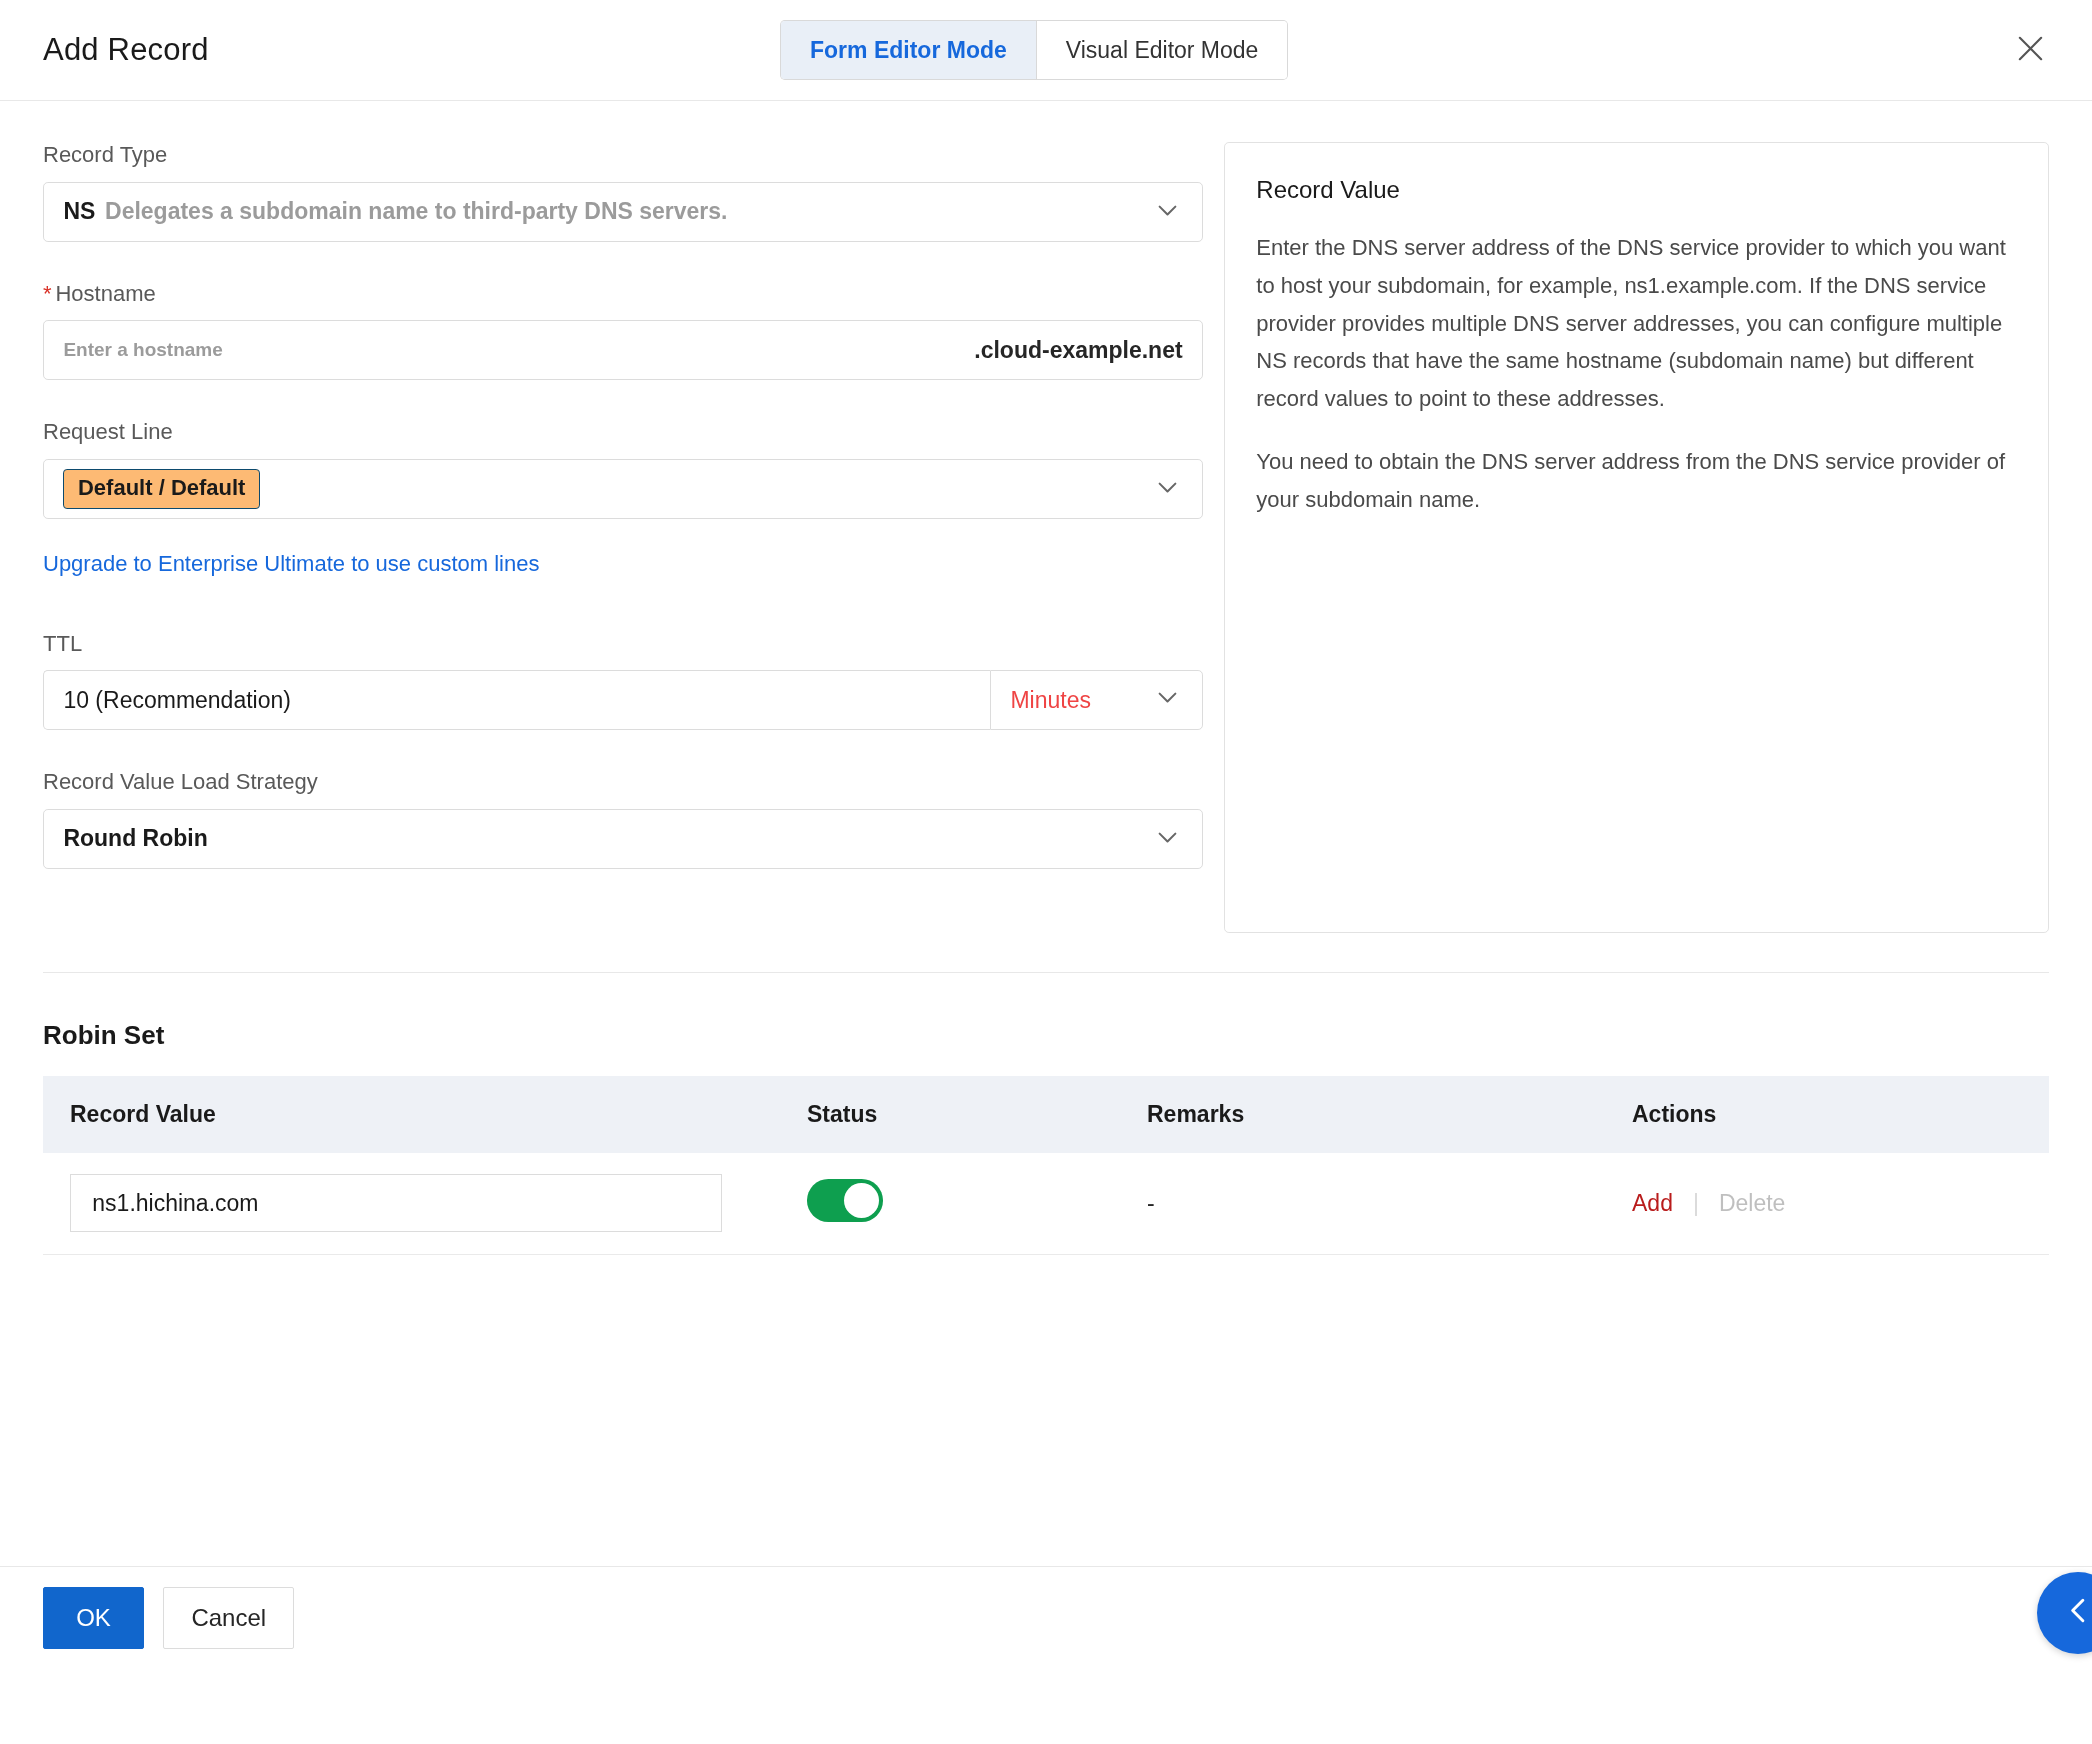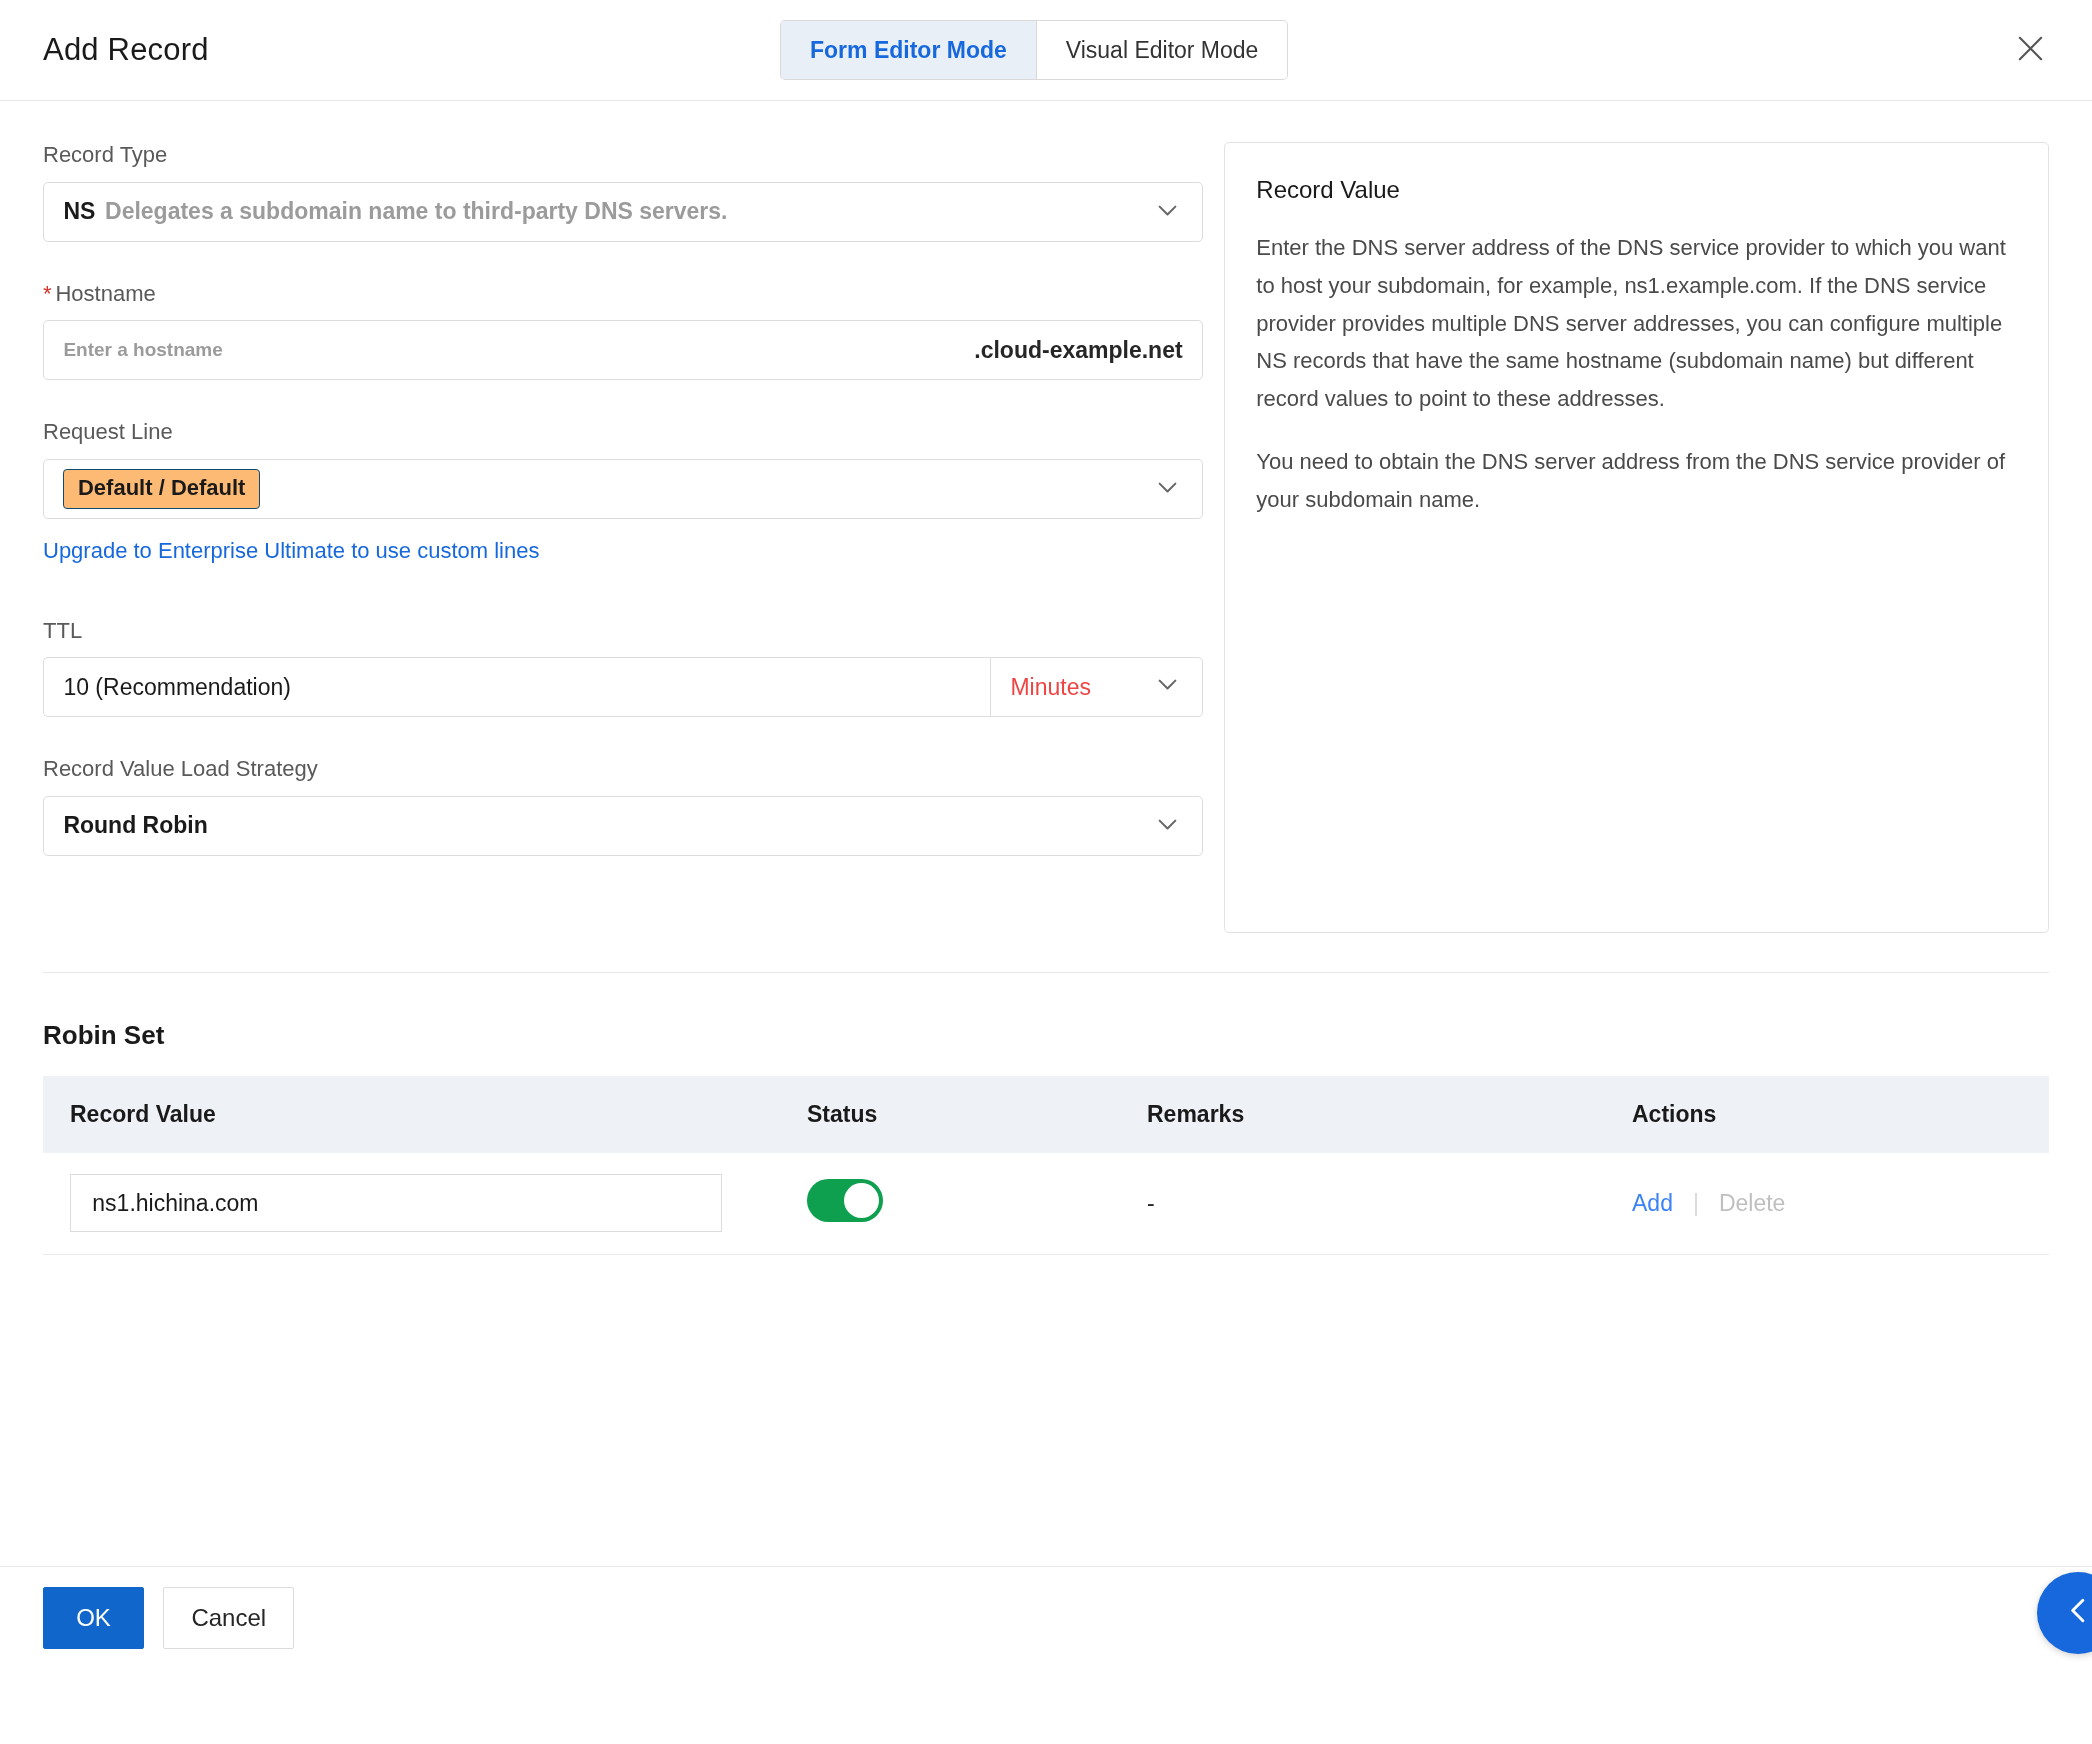--- a/index.html
+++ b/index.html
@@ -147,21 +147,21 @@
     border-radius: 3.9px;
     padding: 4.9px 13.6px;
     font-size: 22px;
     color: #1a1a1a;
     background: #fdba74;
     line-height: 1.3;
   }
 
   .link {
     display: inline-block;
-    margin-top: 19px;
+    margin-top: 32px;
     font-size: 22px;
     color: #1668dc;
     text-decoration: none;
     cursor: pointer;
   }
 
   
   .ttl-row {
     display: flex;
     width: 1160px;
@@ -285,21 +285,21 @@
     top: 3.9px;
     right: 3.9px;
     width: 35px;
     height: 35px;
     border-radius: 50%;
     background: #fff;
   }
 
   .act-link {
     font-size: 23px;
-    color: #3b82f6;
+    color: #b91c1c;
     cursor: pointer;
     text-decoration: none;
     margin-top: 47px;
   }
   .act-sep {
     color: #d9d9d9;
     margin: 0 13.6px;
   }
   .act-disabled {
     font-size: 23px;

